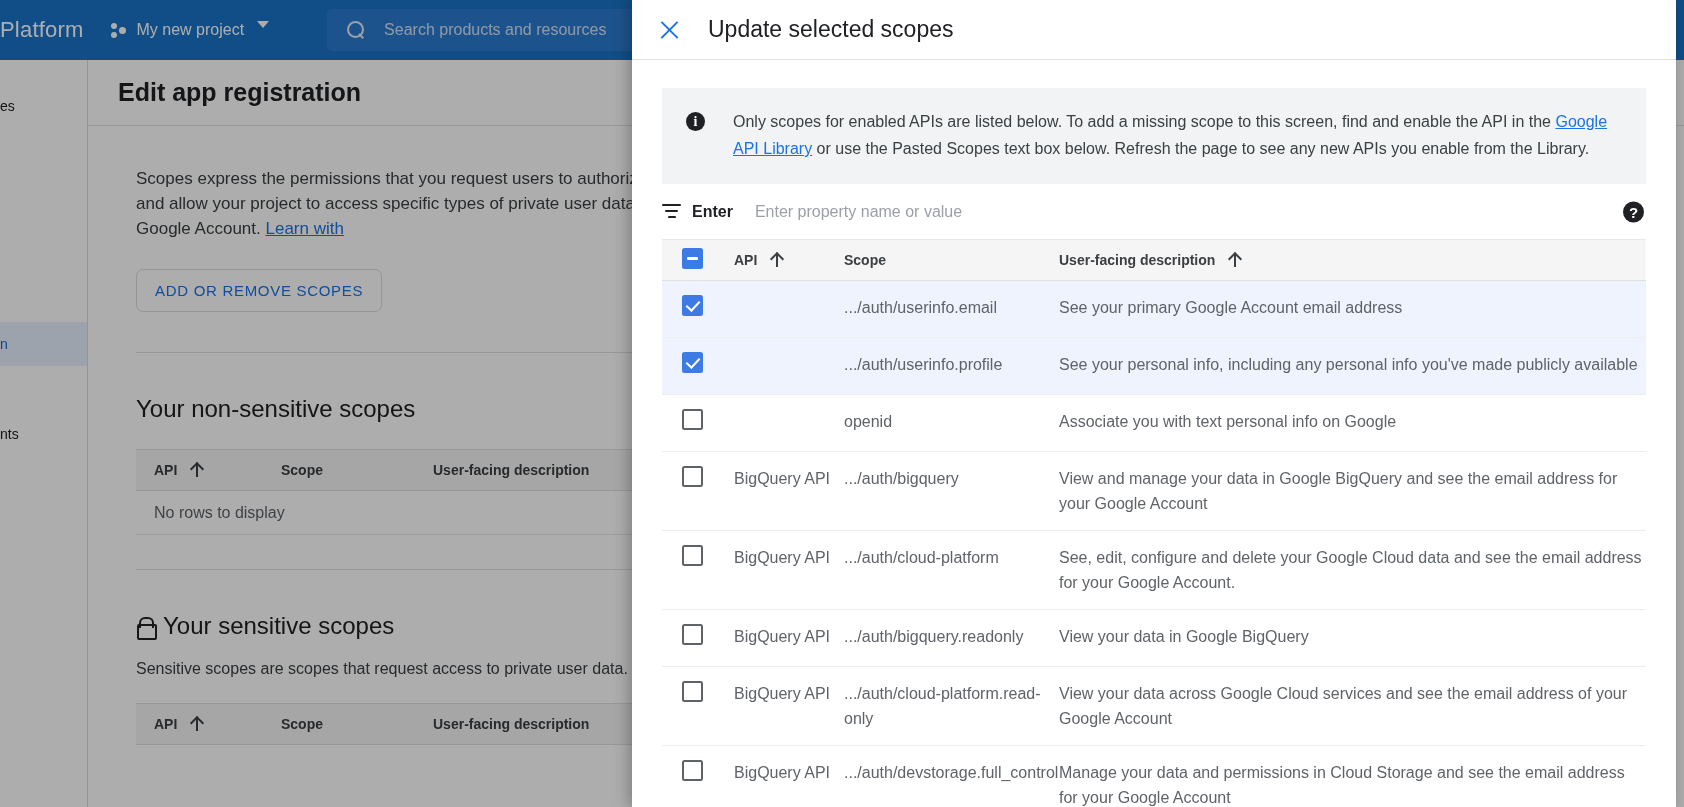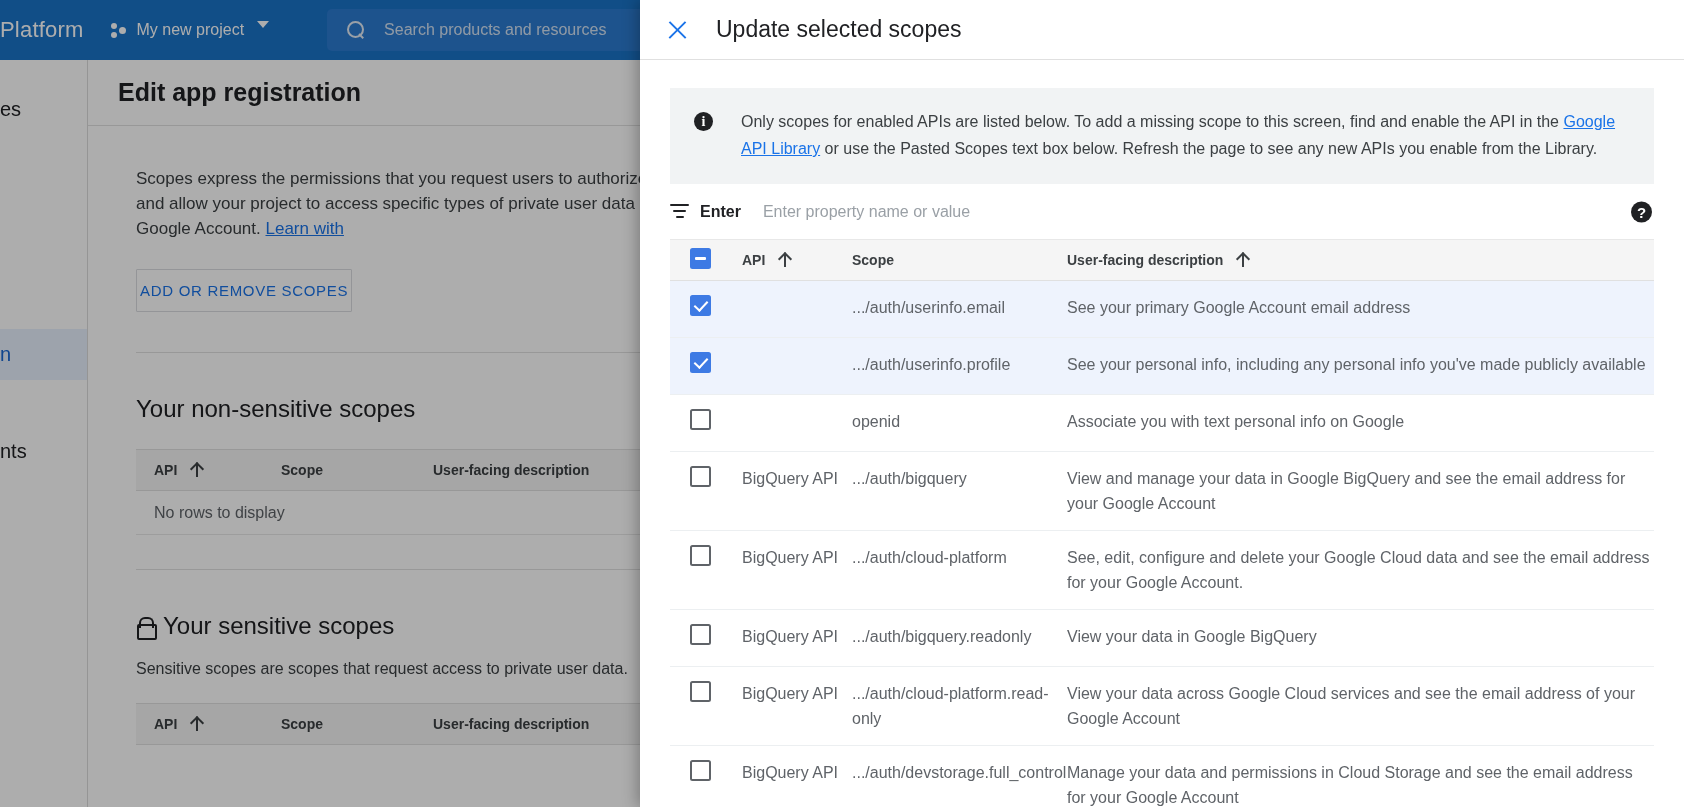--- a/index.html
+++ b/index.html
@@ -60,43 +60,43 @@
     content: ""; position: absolute; width: 6px; height: 2.4px;
     background: #e3ecf7; transform: rotate(45deg); left: 11px; top: 14px;
   }
   .gcp-search-ph { color: #d3e2f3; font-size: 16px; white-space: nowrap; }
 
   .left-rail {
     position: absolute; top: 60px; left: 0; width: 88px; bottom: 0;
     background: #fff; border-right: 1px solid #dcdcdc;
   }
   .rail-item {
-    font-size: 20px; color: #202124; padding: 10px 0 10px 0;
+    font-size: 14px; color: #202124; padding: 10px 0 10px 0;
     white-space: nowrap; overflow: hidden;
   }
   .rail-item.active { background: #e8f0fe; color: #1967d2; }
 
   .bg-content {
     position: absolute; top: 60px; left: 88px; right: 0; bottom: 0;
     background: #fff; overflow: hidden;
   }
   .bg-header {
     height: 66px; display: flex; align-items: center;
     padding-left: 30px; border-bottom: 1px solid #e0e0e0;
   }
   .bg-header h1 { font-size: 25px; font-weight: 700; color: #202124; white-space: nowrap;}
   .bg-body { padding: 40px 0 0 48px; }
   .bg-para {
     font-size: 17px; line-height: 25px; color: #3c4043; max-width: 620px;
   }
   .bg-link { color: #1a73e8; text-decoration: underline; }
   .outline-btn {
     margin-top: 28px; display: inline-block;
-    border: 1px solid #dadce0; border-radius: 1px;
-    padding: 12px 3px; color: #1a73e8;
+    border: 1px solid #dadce0; border-radius: 7px;
+    padding: 12px 18px; color: #1a73e8;
     font-size: 15px; font-weight: 500; letter-spacing: .7px; background:#fff;
   }
   .bg-divider { margin: 40px 0 0 0; border-top: 1px solid #e0e0e0; width: 1340px; }
   .bg-h2 {
     font-size: 24px; font-weight: 400; color: #202124; margin-top: 42px;
     display: flex; align-items: center; gap: 10px; white-space: nowrap;
   }
   .mini-table { margin-top: 26px; width: 1340px; }
   .mini-thead {
     background: #f5f5f5; border-top: 1px solid #e0e0e0; border-bottom:1px solid #e0e0e0;
@@ -122,21 +122,21 @@
     border: 2px solid #202124; border-bottom: none; border-radius: 6px 6px 0 0;
   }
   .lock-icon::after {
     content:""; position:absolute; left: 0.5px; top: 7px; width: 16px; height: 12px;
     border: 2px solid #202124; border-radius: 2px;
   }
 
   
   .dialog {
     position: absolute; z-index: 10;
-    top: 0; right: 0; width: 1044px; height: 807px;
+    top: 0; right: 8px; width: 1044px; height: 807px;
     background: #fff;
     box-shadow: -3px 0 14px rgba(0,0,0,0.28);
     display: flex; flex-direction: column;
   }
   .dlg-head {
     height: 60px; flex: none;
     display: flex; align-items: center; gap: 26px;
     padding-left: 24px;
     border-bottom: 1px solid #e0e0e0;
     background:#fff;

